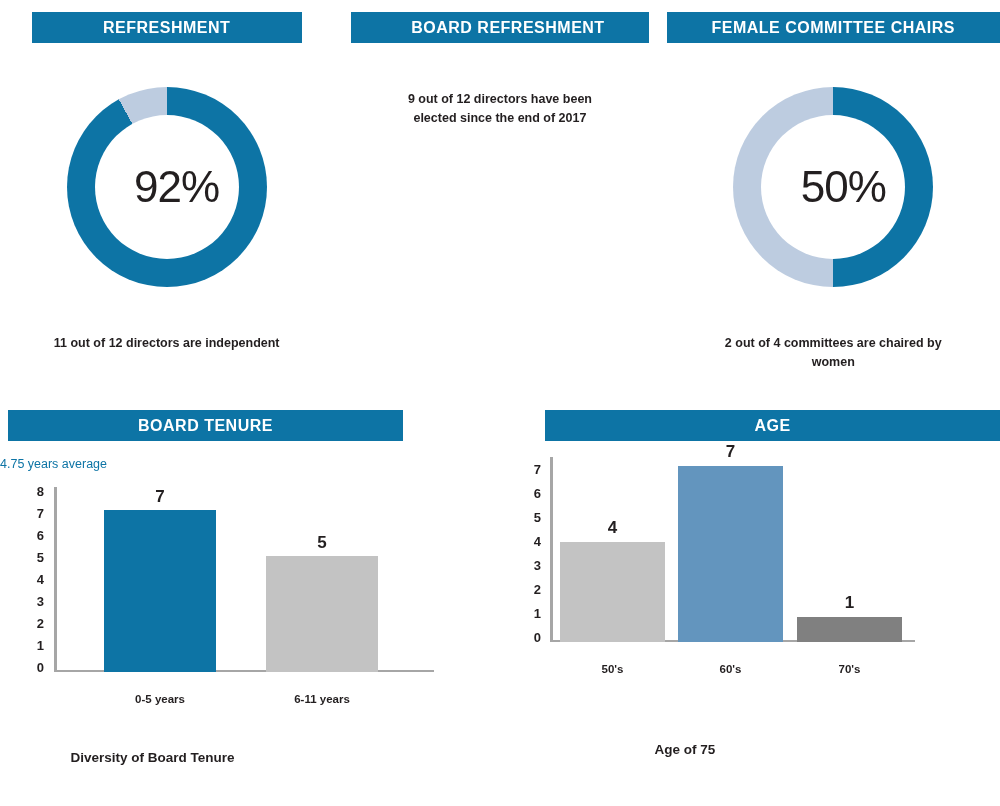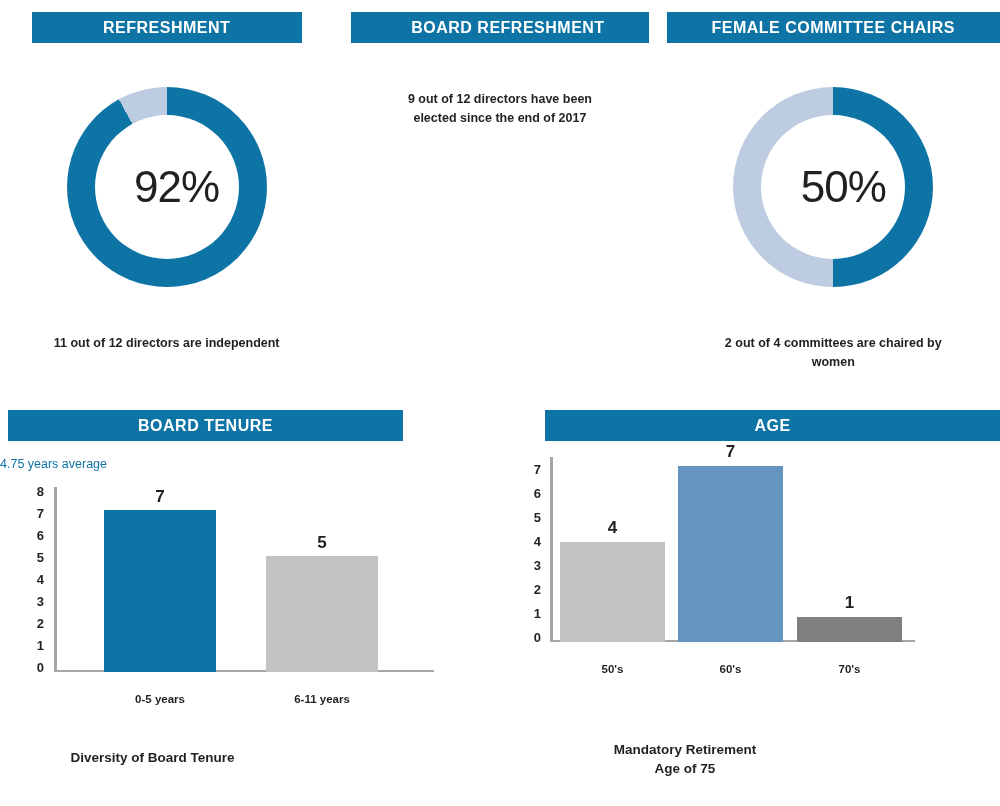--- a/index.html
+++ b/index.html
@@ -298,18 +298,17 @@
         </div>
         <div class="bar-group" style="left:247px; width:105px; height:185px;">
           <div class="bar-value" style="bottom:29px;">1</div>
           <div class="bar" style="height:25.1px; background:#808080;"></div>
           <div class="cat-label">70's</div>
         </div>
       </div>
     </div>
 
     <div class="chart-footer">
-      <div>Mandatory Retirement</div>
       <div>Age of 75</div>
     </div>
   </div>
 
 </div>
 
 </body></html>

